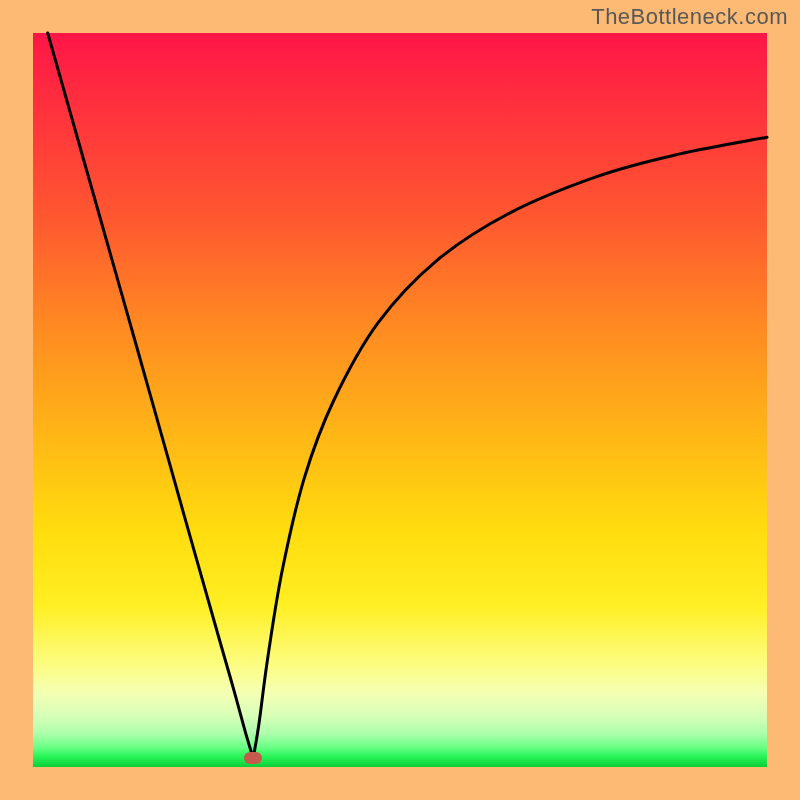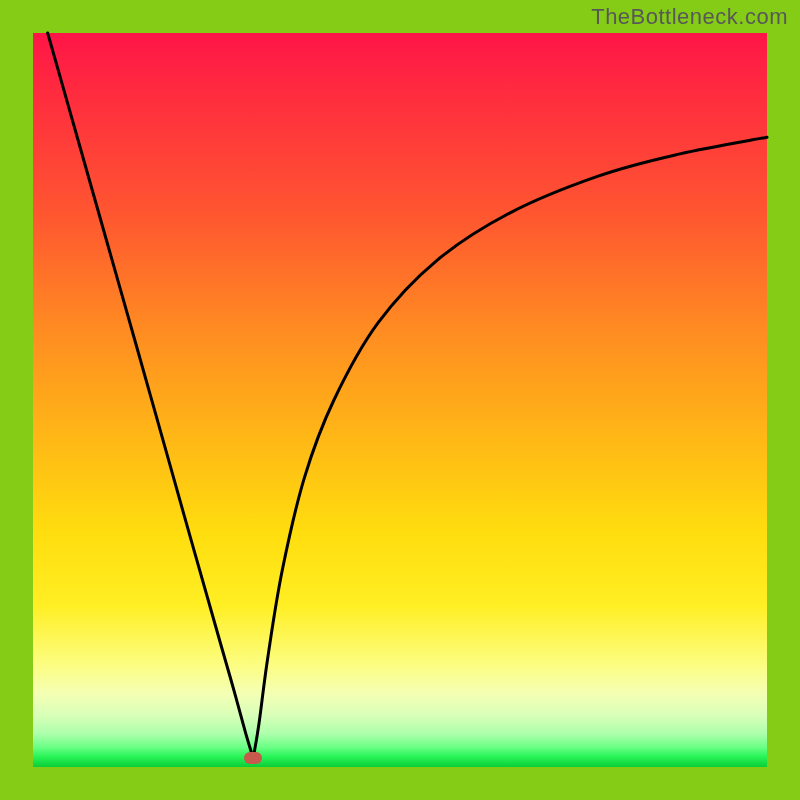--- a/index.html
+++ b/index.html
@@ -1,20 +1,20 @@
 <!DOCTYPE html>
 <html><head>
 <meta charset="utf-8">
 <style>
   * { margin: 0; padding: 0; box-sizing: border-box; }
   html, body { width: 800px; height: 800px; background: #000; overflow: hidden; }
   .outer {
     width: 800px;
     height: 800px;
-    background: #84cc16;
+    background: #fdba74;
     position: relative;
   }
   .watermark {
     position: absolute;
     top: 4px;
     right: 12px;
     font-family: Arial, Helvetica, sans-serif;
     font-size: 22px;
     color: #585858;
     font-weight: 500;

